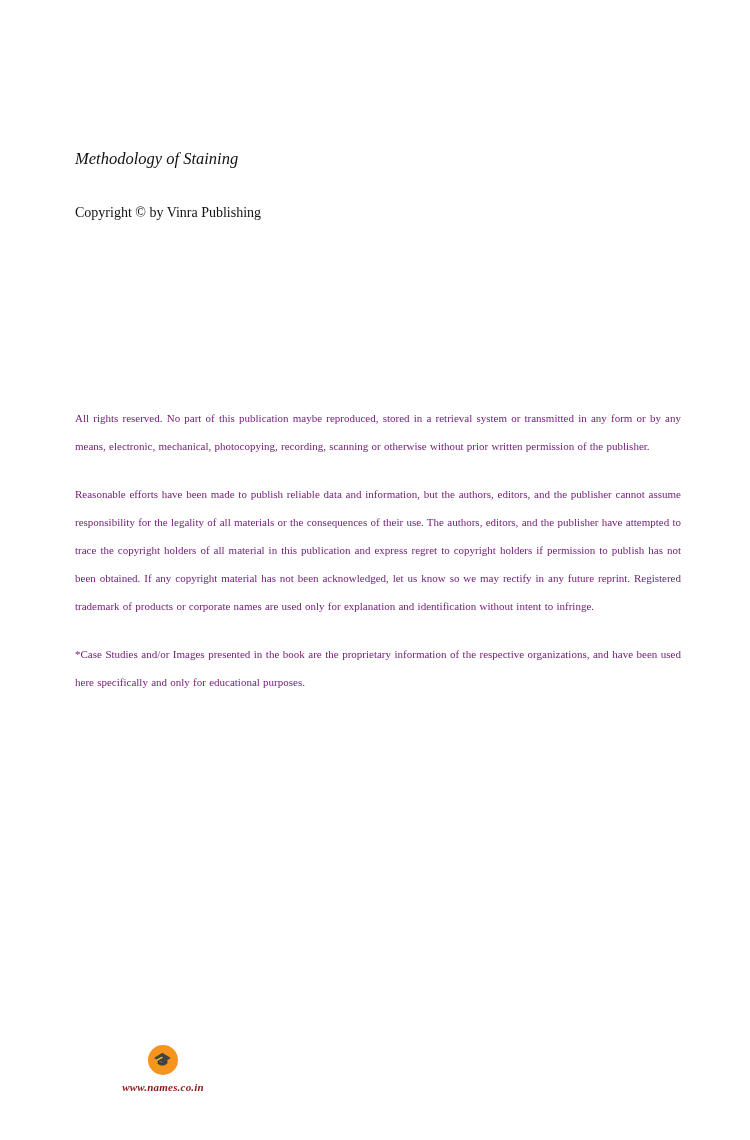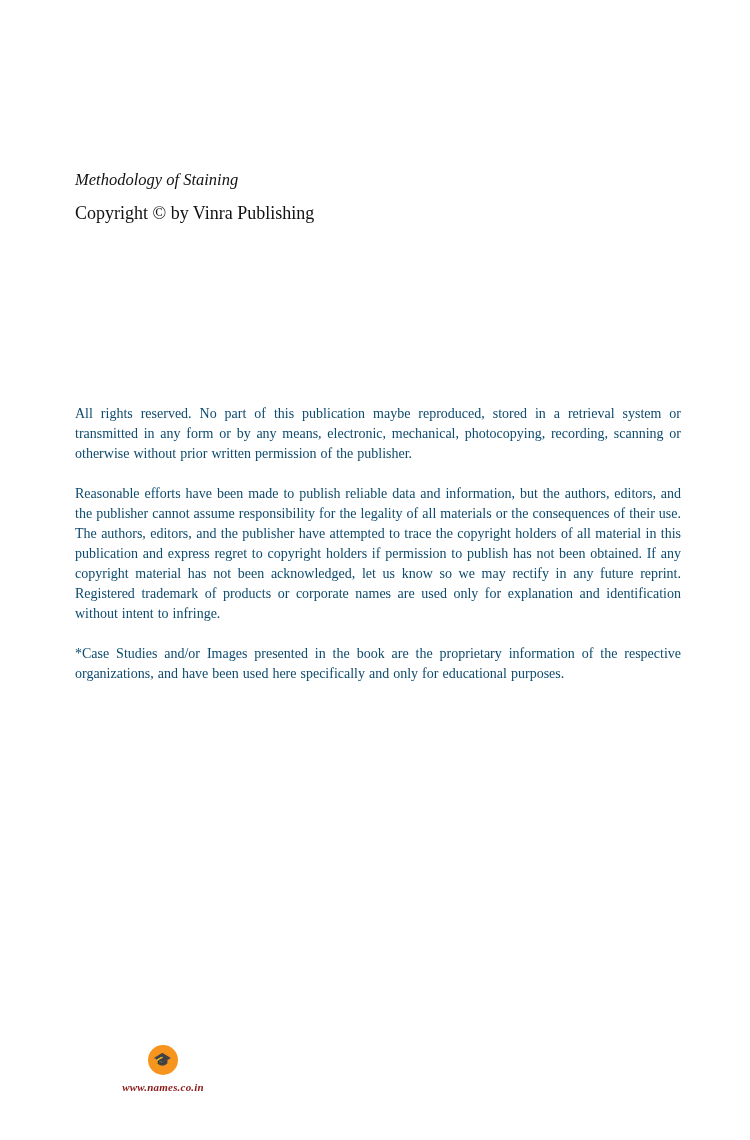--- a/index.html
+++ b/index.html
@@ -12,48 +12,48 @@
   }
   .page {
     position: relative;
     width: 750px;
     height: 1140px;
     background: #ffffff;
     overflow: hidden;
   }
   .book-title {
     position: absolute;
-    top: 170px;
+    top: 149px;
     left: 75px;
     width: 606px;
     font-style: italic;
     font-size: 16.5px;
     line-height: 20px;
     color: #111111;
   }
   .copyright-line {
     position: absolute;
     top: 203px;
     left: 75px;
     width: 606px;
-    font-size: 18px;
+    font-size: 14px;
     line-height: 20px;
     color: #111111;
   }
   .body-block {
     position: absolute;
     top: 404px;
     left: 75px;
     width: 606px;
   }
   .para {
-    font-size: 14px;
-    line-height: 20px;
+    font-size: 11px;
+    line-height: 28px;
     text-align: justify;
-    color: #0c4a6e;
+    color: #701a75;
     margin-bottom: 20px;
     word-spacing: 0.5px;
   }
   .footer {
     position: absolute;
     left: 120px;
     top: 1045px;
     width: 86px;
     text-align: center;
   }

